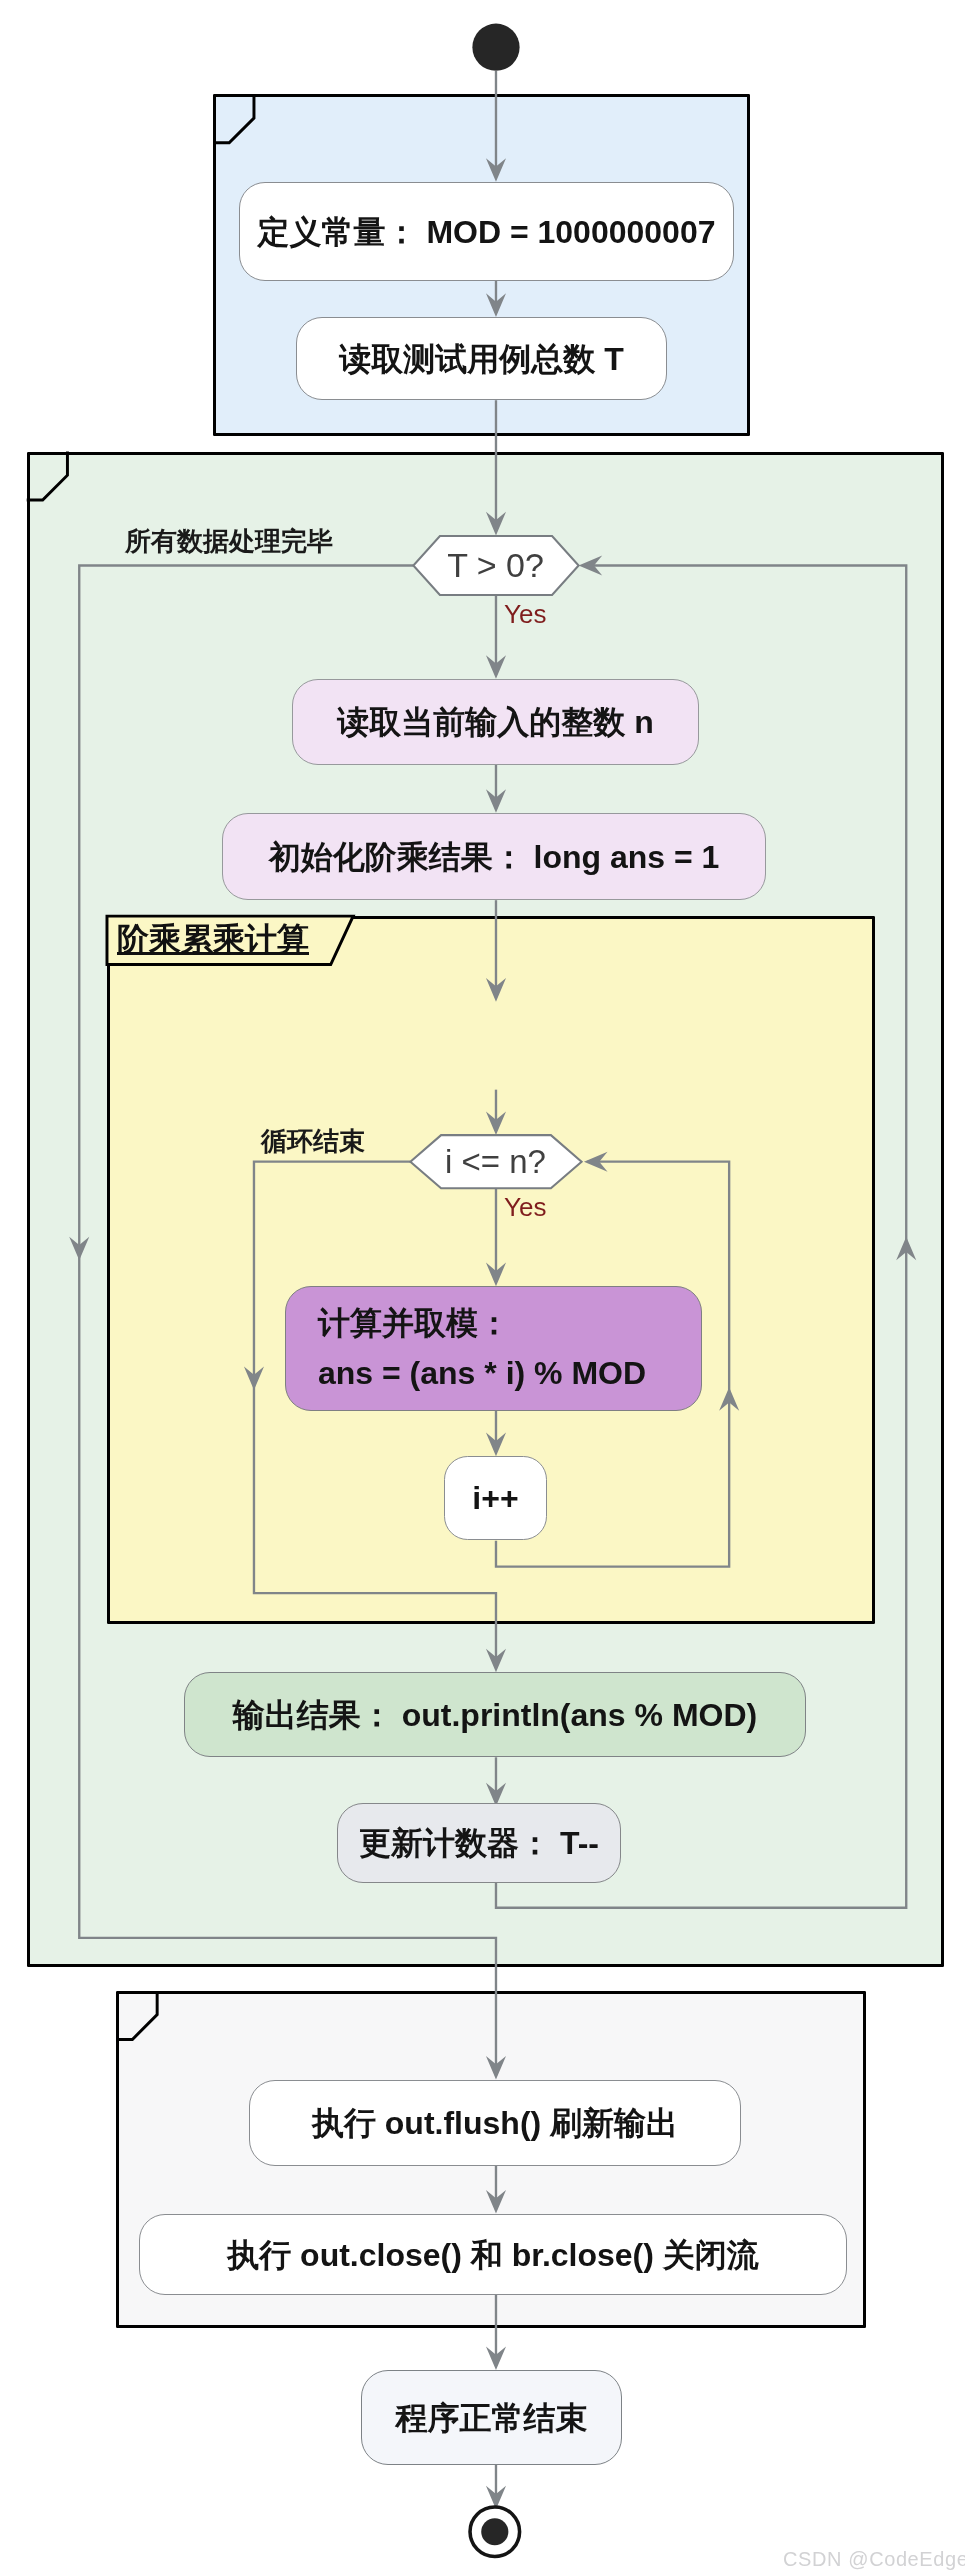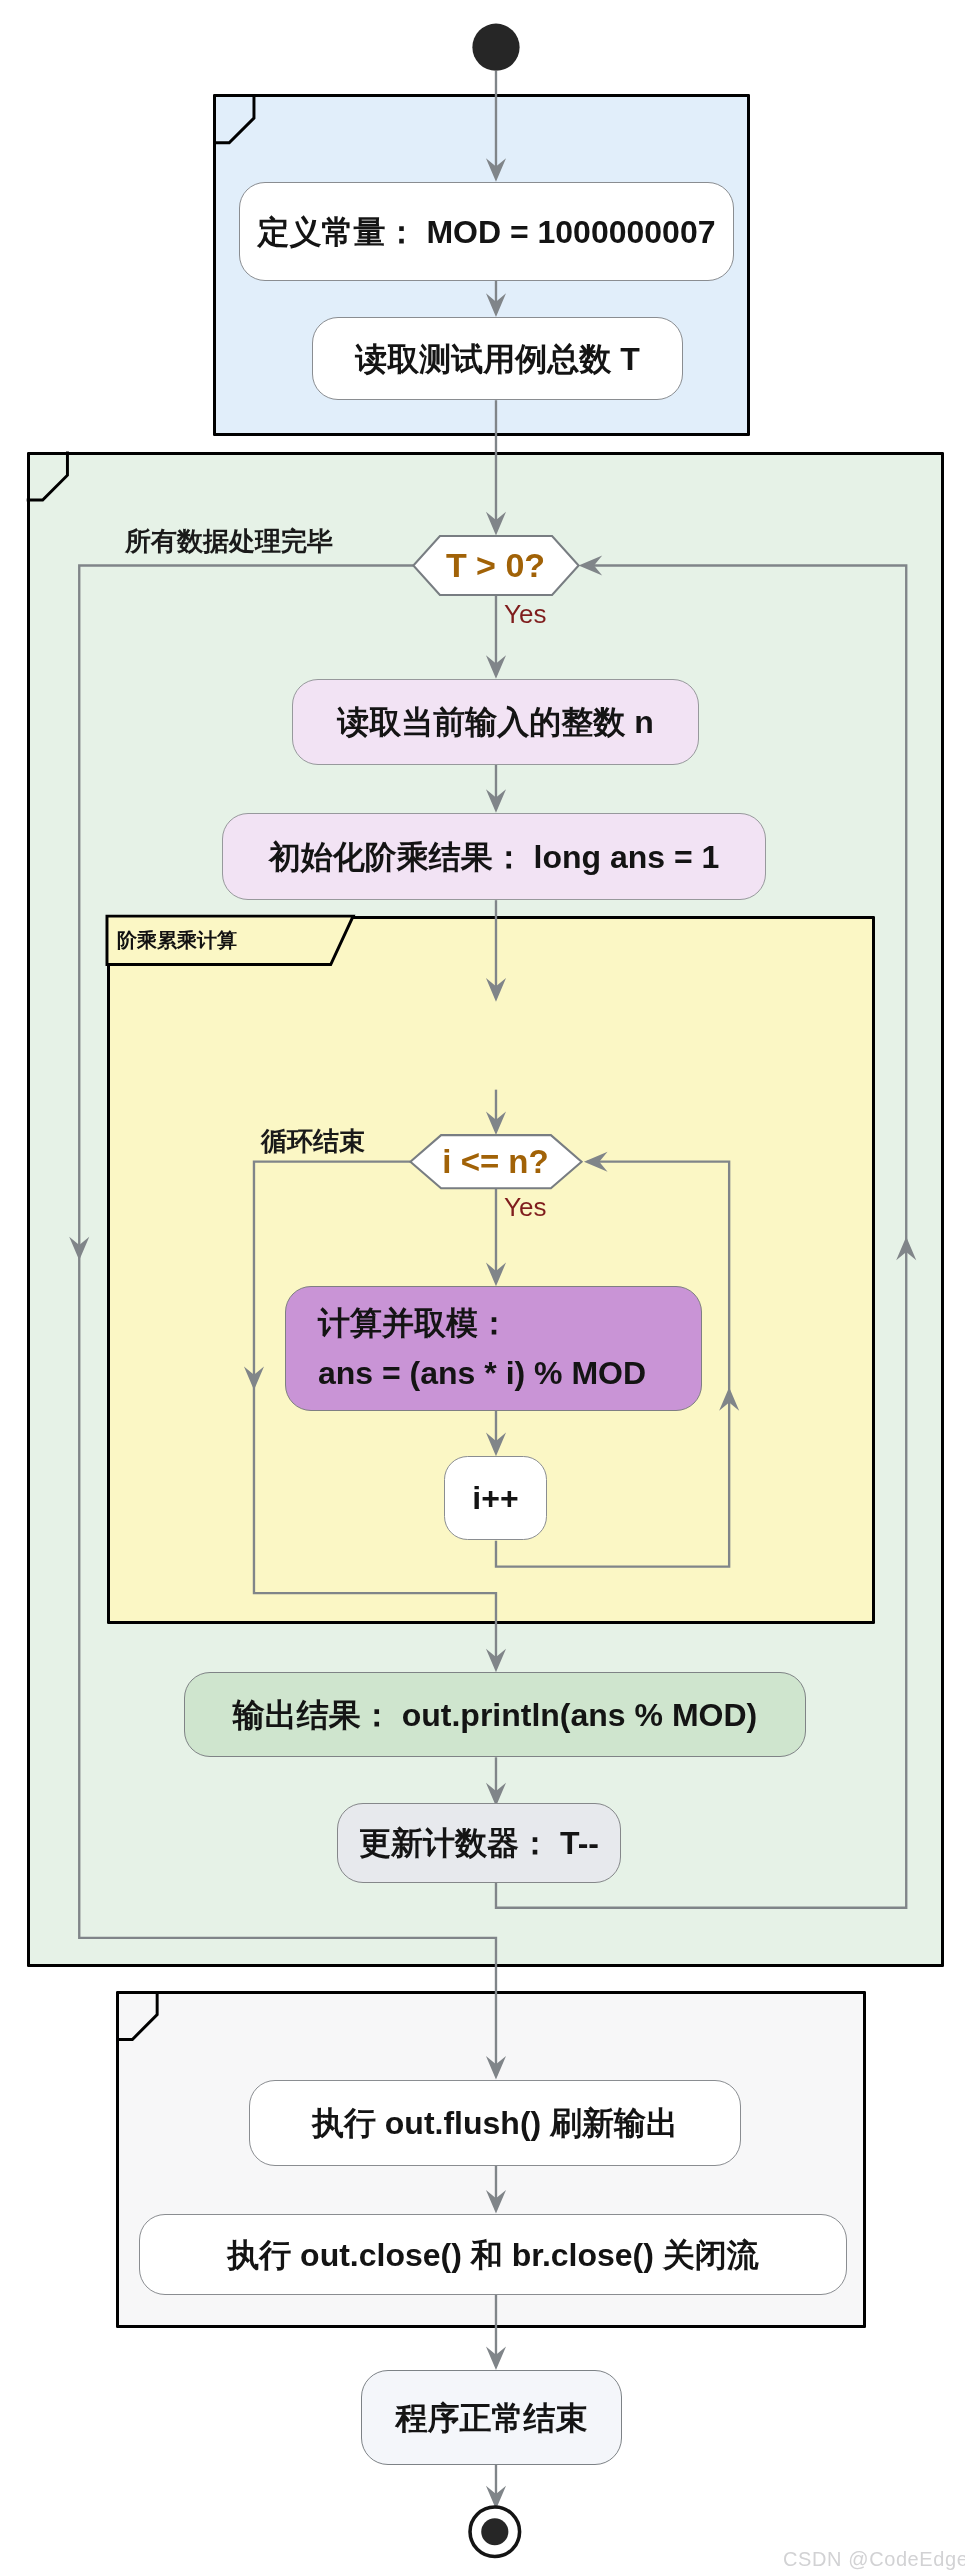--- a/index.html
+++ b/index.html
@@ -12,46 +12,46 @@
   .p-loop{left:26.6px;top:452px;width:917px;height:1515px;background:#E6F2E7;}
   .p-factorial{left:107px;top:916px;width:768px;height:708px;background:#FBF7C5;}
   .p-cleanup{left:116px;top:1991px;width:750px;height:337px;background:#F7F7F8;}
   .wires{position:absolute;left:0;top:0;width:966px;height:2576px;z-index:2;}
   .node{
     position:absolute;z-index:3;box-sizing:border-box;display:flex;align-items:center;justify-content:center;
     background:#fff;border:1.8px solid #8A8D91;border-radius:26px;
     font-size:32px;font-weight:700;color:#141414;text-align:center;line-height:1.25;white-space:nowrap;
   }
   .n-define{left:239px;top:182px;width:495px;height:99px;}
-  .n-readt{left:312px;top:317px;width:371px;height:83px;}
+  .n-readt{left:296px;top:317px;width:371px;height:83px;}
   .n-readn{left:292px;top:679px;width:407px;height:86px;background:#F2E3F4;border-color:#97999C;}
   .n-init{left:222px;top:813px;width:544px;height:87px;background:#F2E3F4;border-color:#97999C;}
   .n-for{left:132px;top:1002px;width:725px;height:88px;}
   .n-calc{left:285px;top:1286px;width:417px;height:125px;background:#C994D6;border-color:#7F7F82;
           justify-content:flex-start;text-align:left;padding:0 32px;white-space:pre-line;line-height:1.55;}
   .n-ipp{left:444px;top:1456px;width:103px;height:84px;border-radius:23.6px;}
   .n-output{left:184px;top:1672px;width:622px;height:85px;background:#CFE5CE;border-color:#7F8386;}
   .n-update{left:337px;top:1803px;width:284px;height:80px;background:#E7E9ED;border-color:#85878A;}
   .n-flush{left:249px;top:2080px;width:492px;height:86px;}
   .n-close{left:139px;top:2214px;width:708px;height:81px;}
   .n-endmsg{left:361px;top:2370px;width:261px;height:95px;background:#F4F6FA;border-color:#7D8286;border-radius:27px;}
   .hexlabel{
     position:absolute;z-index:3;display:flex;align-items:center;justify-content:center;
-    font-size:34px;font-weight:700;color:#a16207;white-space:nowrap;
+    font-size:34px;font-weight:400;color:#404040;white-space:nowrap;
   }
   .hl-outer{left:413px;top:536px;width:165px;height:59px;}
   .hl-inner{left:410px;top:1135px;width:171px;height:53px;font-size:33px;}
   .lbl{position:absolute;z-index:3;font-size:26px;font-weight:600;color:#1a1a1a;white-space:nowrap;}
   .l-alldone{left:125px;top:524px;}
   .l-loopend{left:261px;top:1124px;}
   .yes{position:absolute;z-index:3;font-size:26px;font-weight:400;color:#7f1d1d;}
   .y-outer{left:504px;top:599px;}
   .y-inner{left:504px;top:1192px;}
   .tabtitle{position:absolute;z-index:3;left:117px;top:921px;width:210px;height:38px;
-    display:flex;align-items:center;font-size:20px;font-weight:700;color:#111;}
+    display:flex;align-items:center;font-size:32px;font-weight:700;color:#111;text-decoration:underline;}
   .watermark{position:absolute;z-index:4;left:783px;top:2548px;font-size:20px;font-weight:500;
     color:#D2D2D4;white-space:nowrap;letter-spacing:0.6px;}
 </style>
 </head>
 <body>
 
 <div class="canvas">
 
   <div class="partition p-init"></div>
   <div class="partition p-loop"></div>

